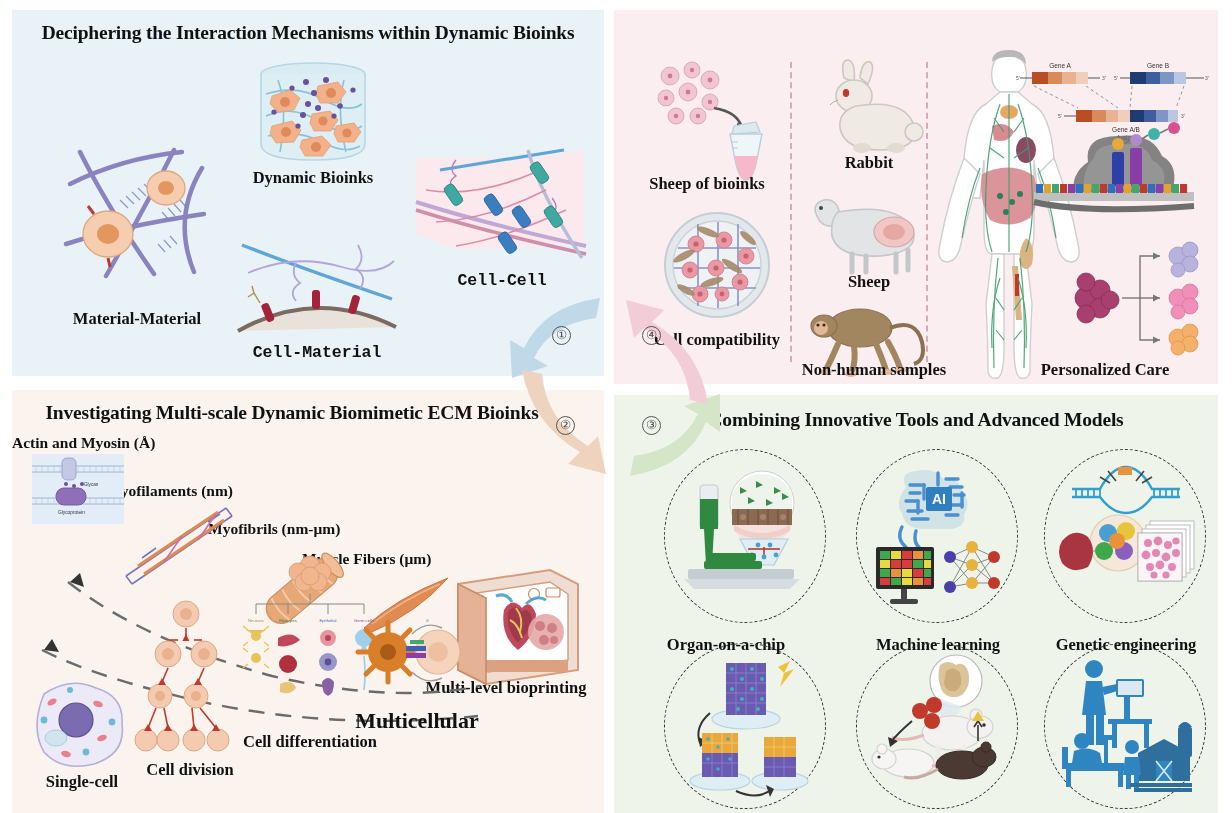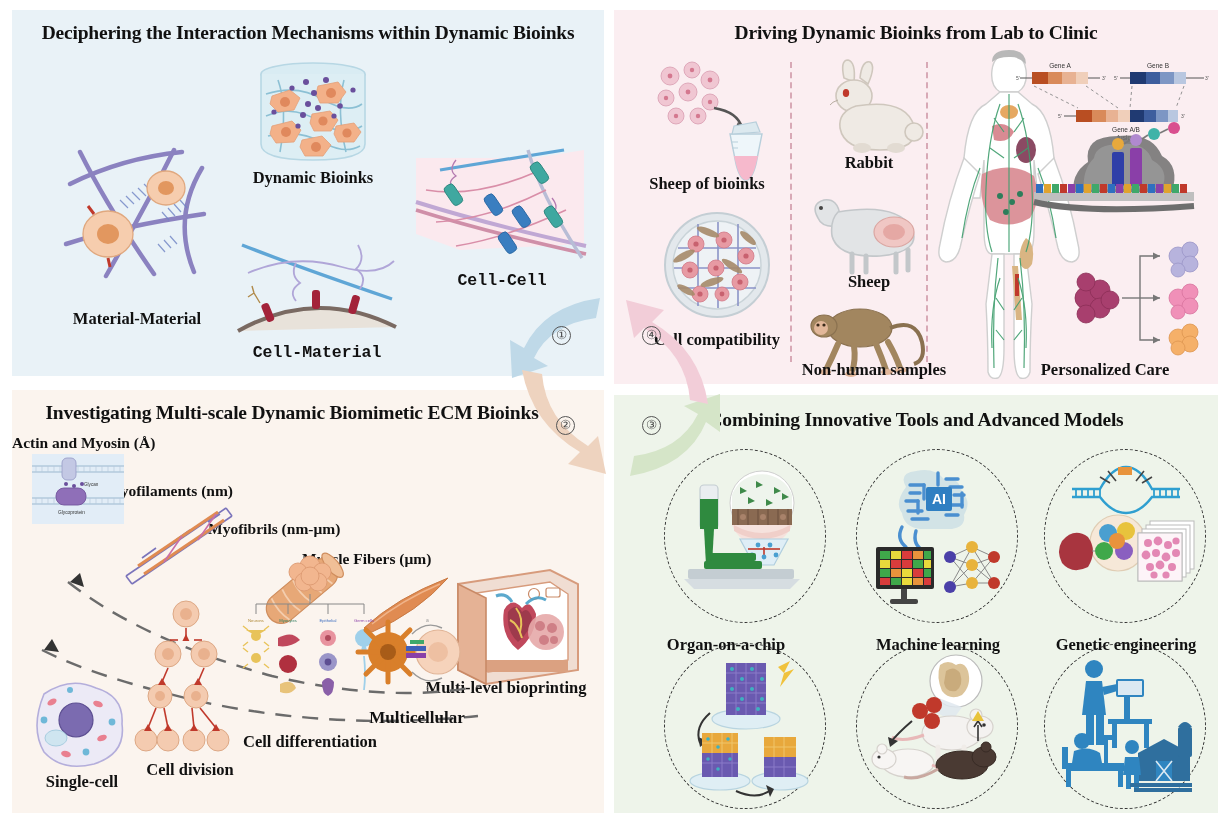--- a/index.html
+++ b/index.html
@@ -162,21 +162,20 @@
         <rect x="72" y="44" width="11" height="22" rx="4" transform="rotate(-34 77 55)"></rect>
         <rect x="100" y="56" width="11" height="22" rx="4" transform="rotate(-34 105 67)"></rect>
         <rect x="86" y="82" width="11" height="22" rx="4" transform="rotate(-34 91 93)"></rect>
       </g>
     </svg>
   </div>
   <div class="lbl" style="left:420px;top:261px;width:140px;font-size:16.5px;font-family:Liberation Mono, monospace;">Cell-Cell</div>
 </div>
 
 <div class="panel" id="p-tr">
-  <div class="ptitle" style="left:0;top:12px;width:604px;">Driving Dynamic Bioinks from Lab to Clinic</div>
 
   <div class="dashdiv" style="left:176px;top:52px;height:300px;"></div>
   <div class="dashdiv" style="left:312px;top:52px;height:300px;"></div>
 
   <div class="art" style="left:38px;top:50px;">
     <svg width="130" height="125" viewBox="0 0 130 125">
       <g fill="#f0c6d2" stroke="#dba3b5" stroke-width=".9">
         <circle cx="18" cy="16" r="9"></circle>
           <circle cx="40" cy="10" r="8"></circle>
           <circle cx="58" cy="20" r="9"></circle>
@@ -747,21 +746,21 @@
       <g stroke="#9a9a9a" stroke-width="1.4" fill="none">
         <path d="M58 24 Q72 10 88 18"></path>
           <path d="M58 62 Q72 76 88 68"></path>
       </g>
       <g fill="#9a9a9a" font-size="5" font-family="Liberation Sans, sans-serif">
           <text x="72" y="12">a</text>
           <text x="72" y="80">b</text>
         </g>
     </svg>
   </div>
-  <div class="lbl" style="left:330px;top:318px;width:150px;font-size:17px;">Multicellular</div>
+  <div class="lbl" style="left:330px;top:318px;width:150px;font-size:22px;">Multicellular</div>
 </div>
 
 <div class="panel" id="p-br">
   <div class="ptitle" style="left:0;top:14px;width:604px;">Combining Innovative Tools and Advanced Models</div>
 
   <div class="dashcirc" style="left:50px;top:54px;width:160px;height:172px;"></div>
   <div class="art" style="left:64px;top:74px;">
     <svg width="134" height="134" viewBox="0 0 134 134">
       <circle cx="84" cy="34" r="32" fill="#fff" stroke="#cfcfcf" stroke-width="1"></circle>
       <path d="M52 34 A32 32 0 0 1 116 34 L116 26 A32 32 0 0 0 52 26 Z" fill="none"></path>

